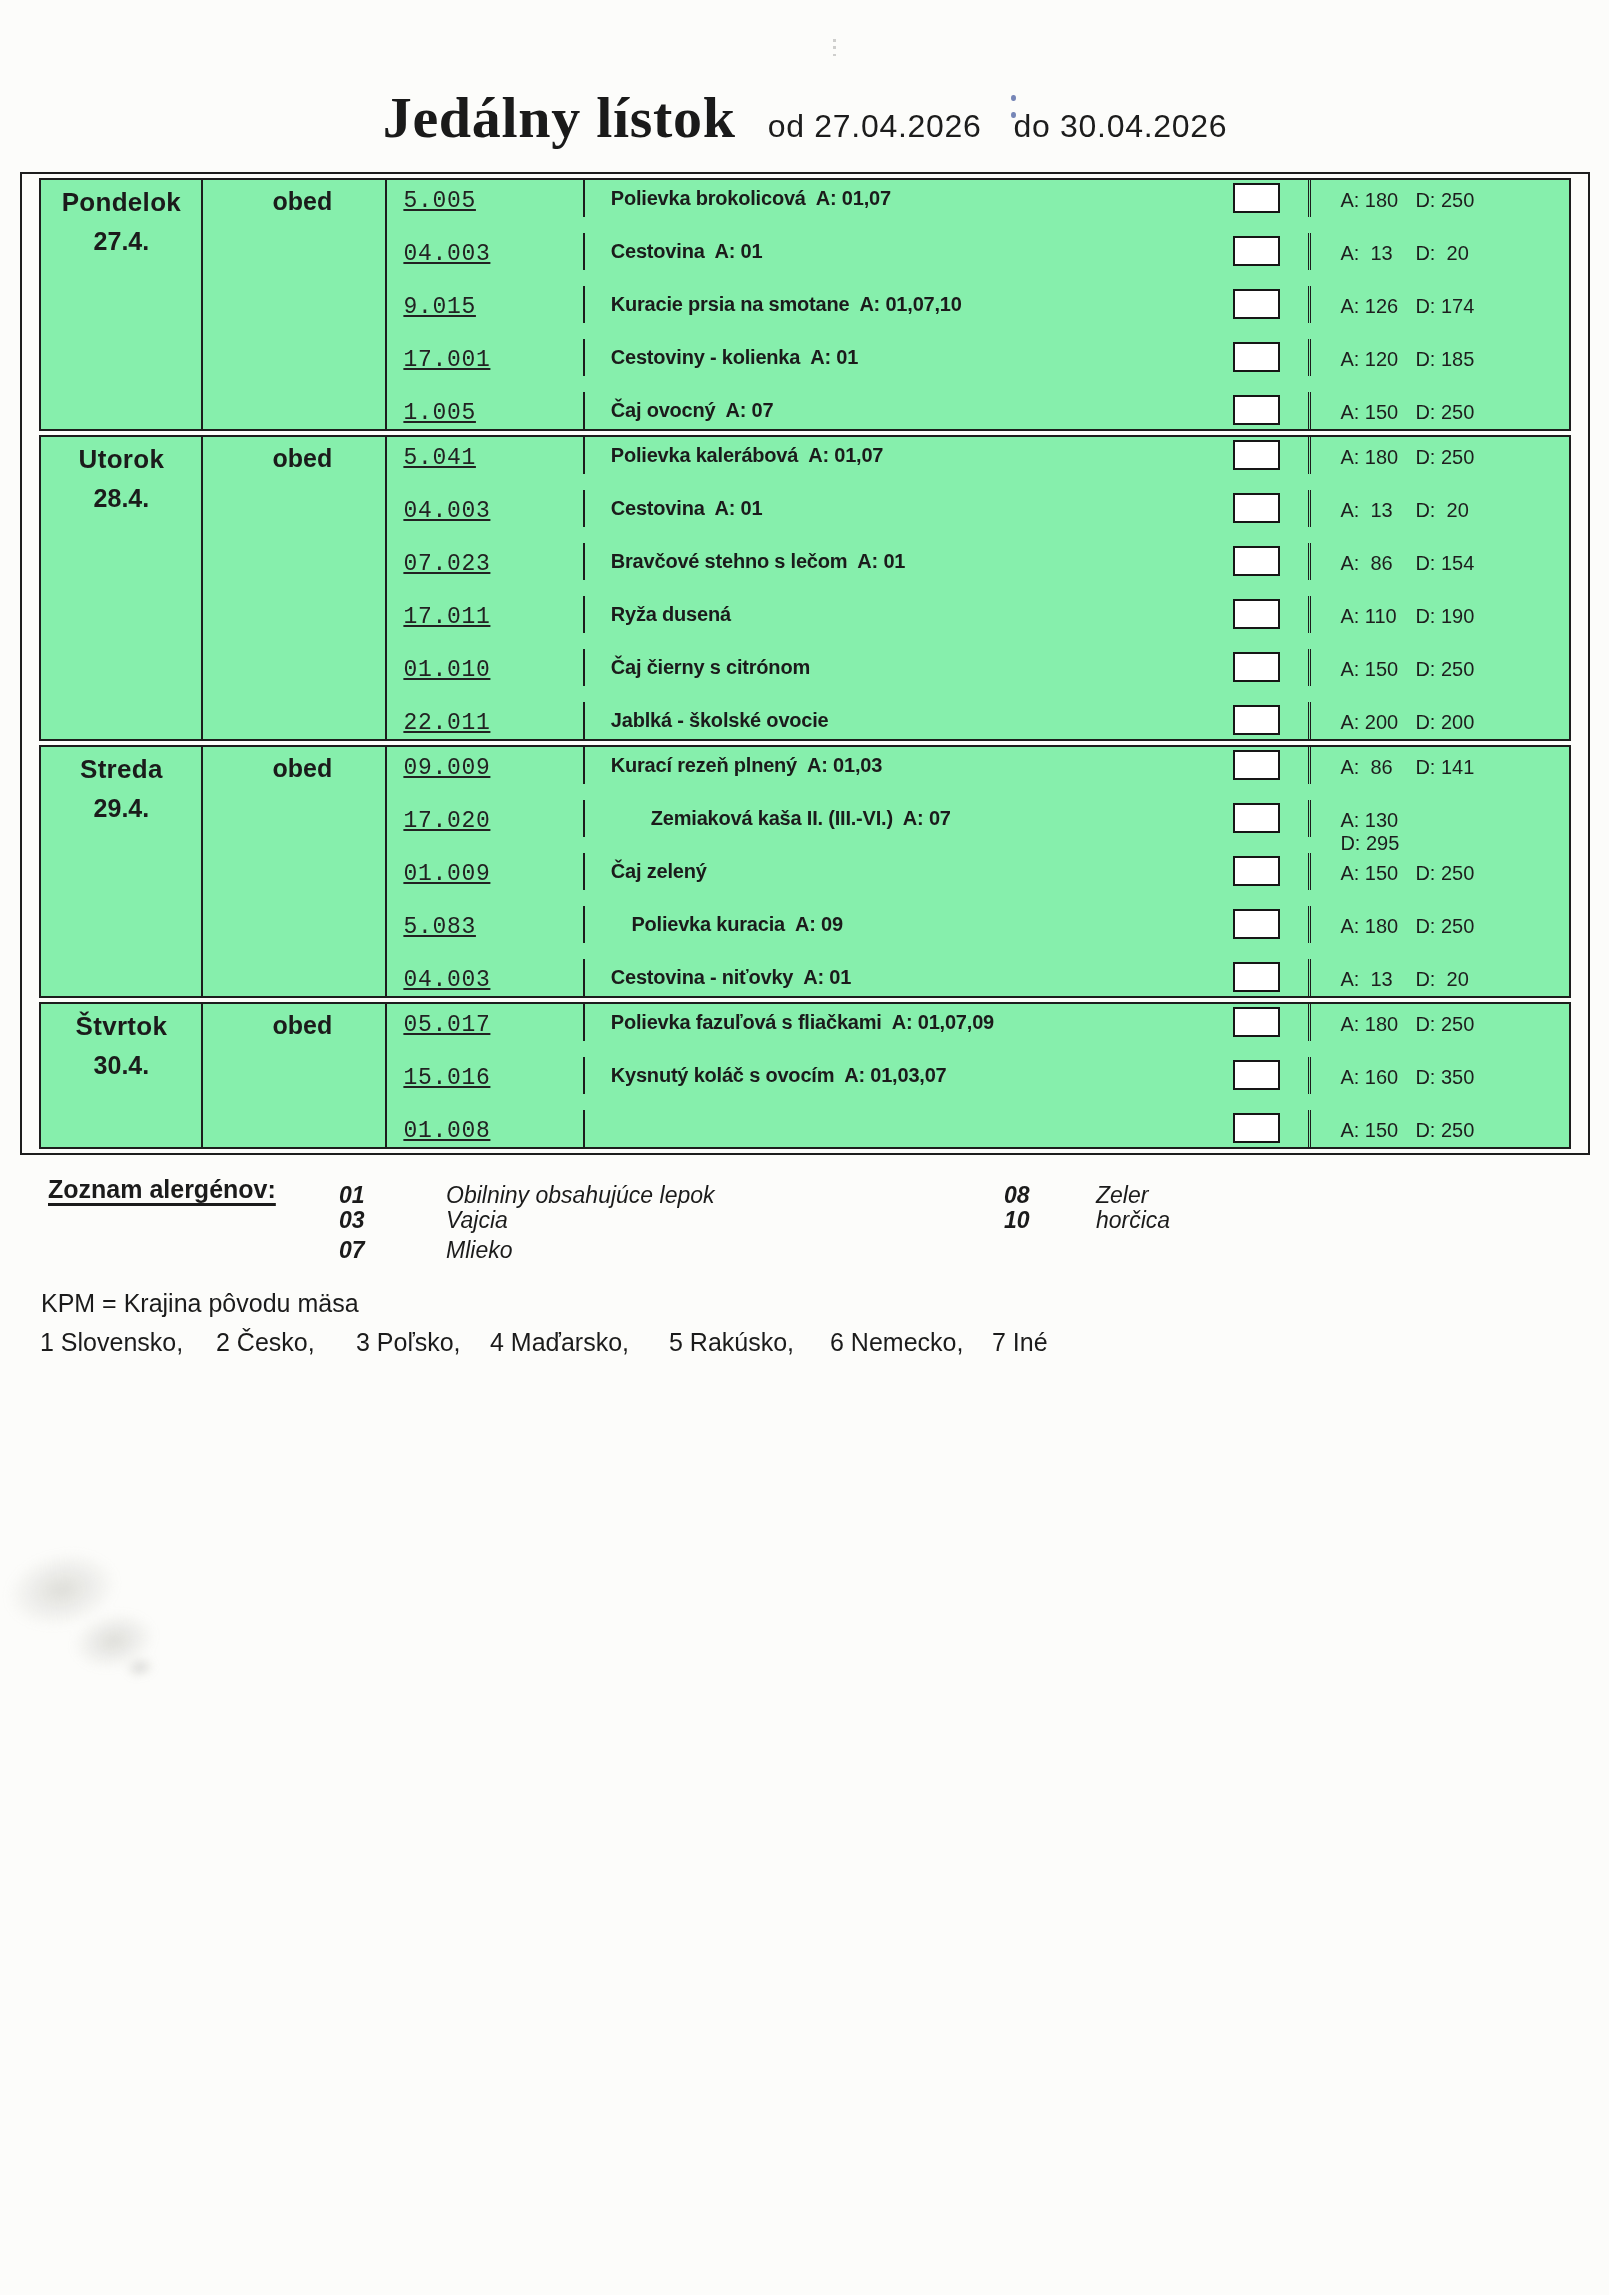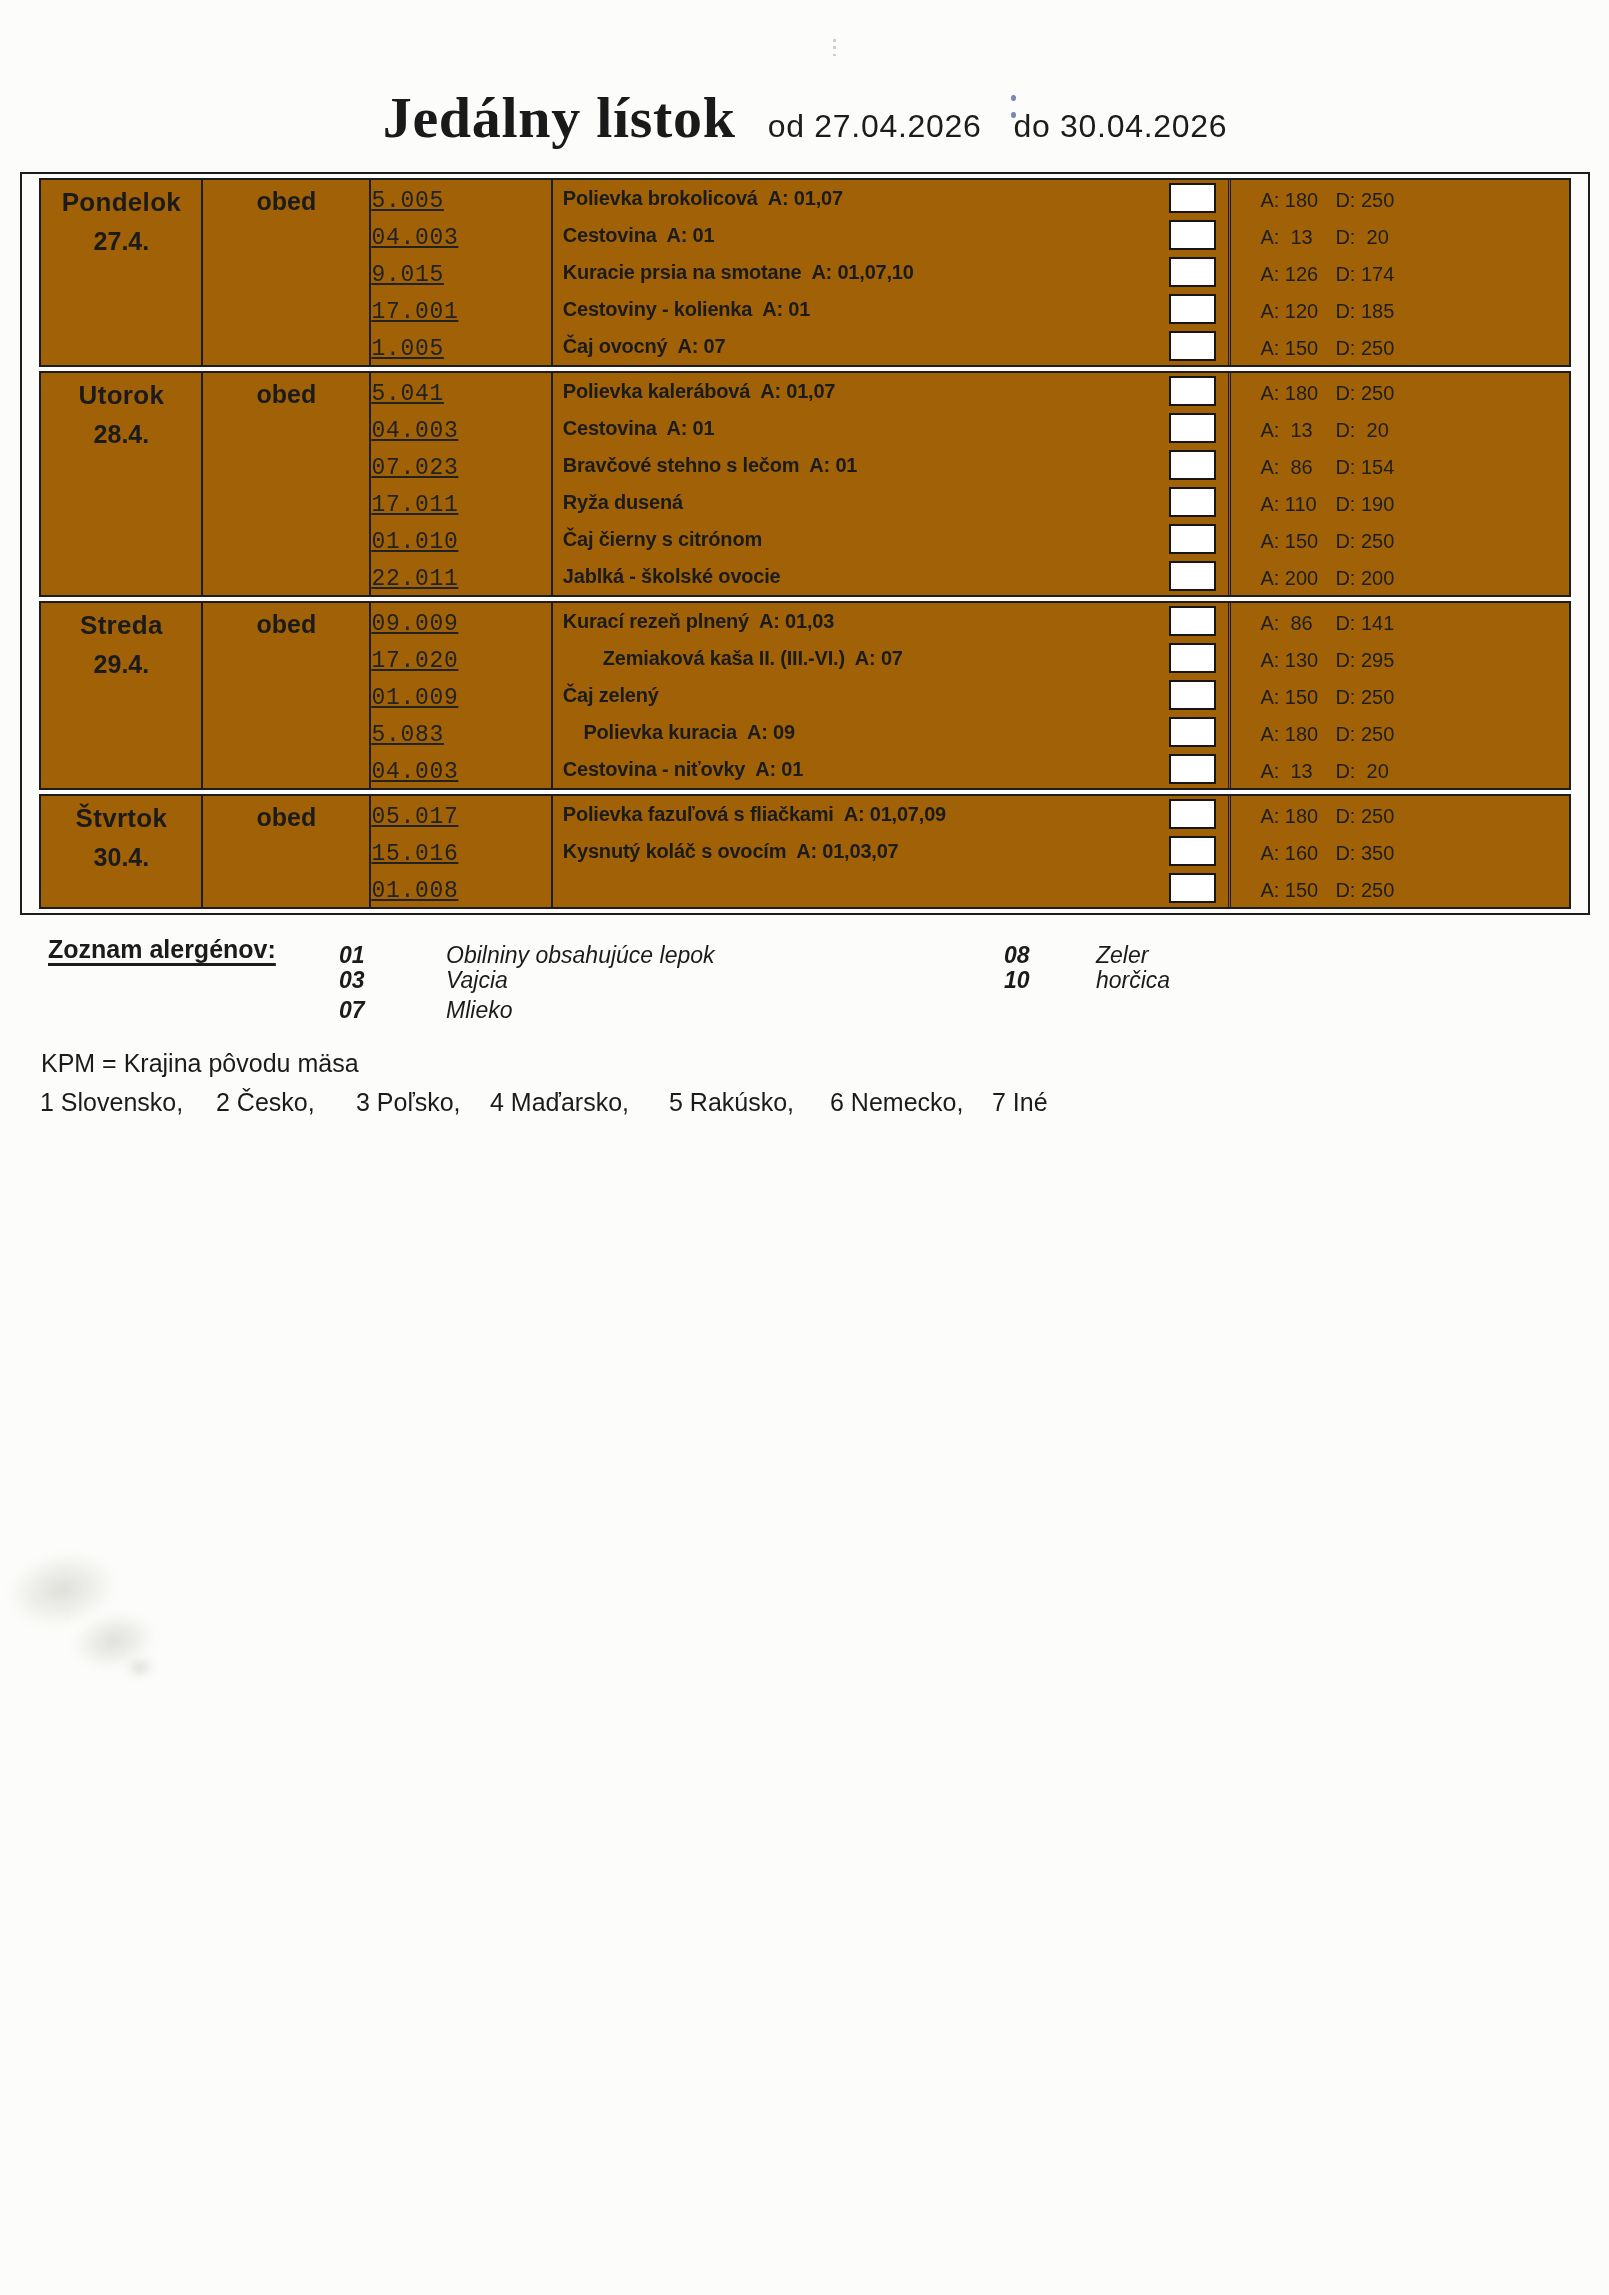--- a/index.html
+++ b/index.html
@@ -50,21 +50,22 @@
     border:2.7px double #1d1d1d;
     padding:4px 17.4px;
     background:#fcfcfa;
   }
   .day-block {
     display:grid;
     grid-template-columns:162px 168px 182px 603px 72px 1fr;
     grid-auto-rows:37px;
     border:2.7px double #1d1d1d;
     margin-bottom:4px;
-    background:#a16207;
+    background:#86efac;
+    gap:16px;
   }
   .day-block:last-child { margin-bottom:0; }
   .cell { overflow:visible; }
   .day-cell {
     grid-column:1;
     border-right:2px solid #1d1d1d;
     text-align:center; padding-top:6.7px;
   }
   .day-name { font-weight:bold; font-size:26px; letter-spacing:0.3px; }
   .day-date { font-weight:bold; font-size:25px; margin-top:9.4px; }
@@ -299,21 +300,21 @@
         </div>
         <div class="cell ad-cell" style="grid-row: 1;">
           <span class="a-val">A:  86</span>
           <span class="d-val">D: 141</span>
         </div>
         <div class="cell code-cell" style="grid-row: 2;">17.020</div>
         <div class="cell dish-cell" style="grid-row: 2; margin-left: 40px;">Zemiaková kaša II. (III.-VI.)  A: 07</div>
         <div class="cell cb-cell" style="grid-row: 2;">
           <span class="checkbox"></span>
         </div>
-        <div class="cell ad-cell" style="grid-row: 2;">
+        <div class="cell ad-cell" style="grid-row: 2; flex-direction: column;">
           <span class="a-val">A: 130</span>
           <span class="d-val">D: 295</span>
         </div>
         <div class="cell code-cell" style="grid-row: 3;">01.009</div>
         <div class="cell dish-cell" style="grid-row: 3;">Čaj zelený</div>
         <div class="cell cb-cell" style="grid-row: 3;">
           <span class="checkbox"></span>
         </div>
         <div class="cell ad-cell" style="grid-row: 3;">
           <span class="a-val">A: 150</span>

